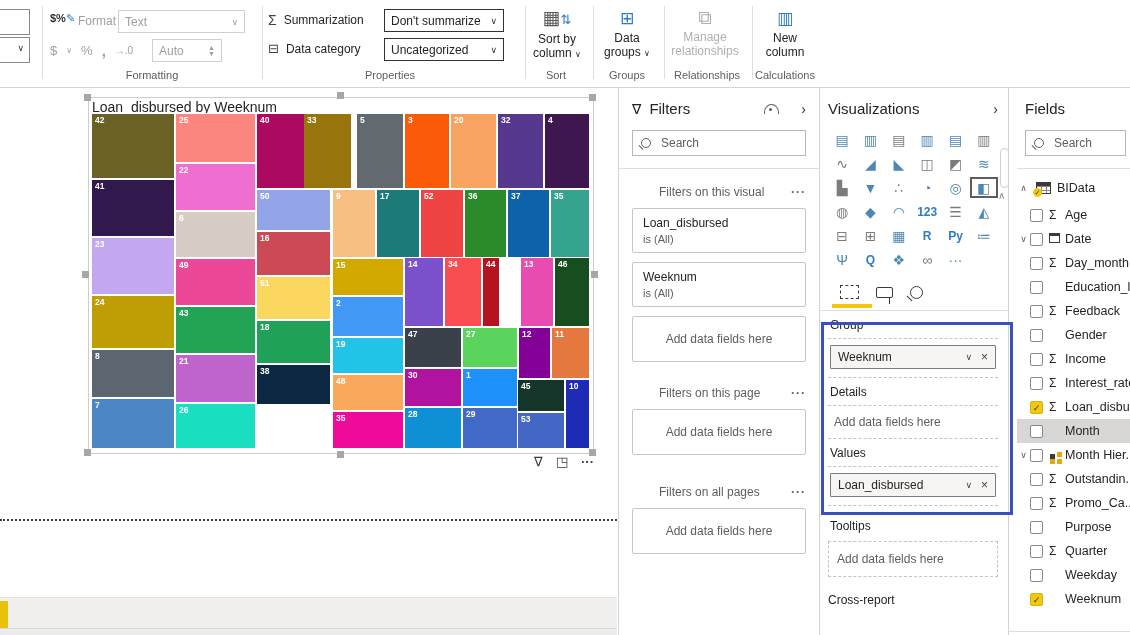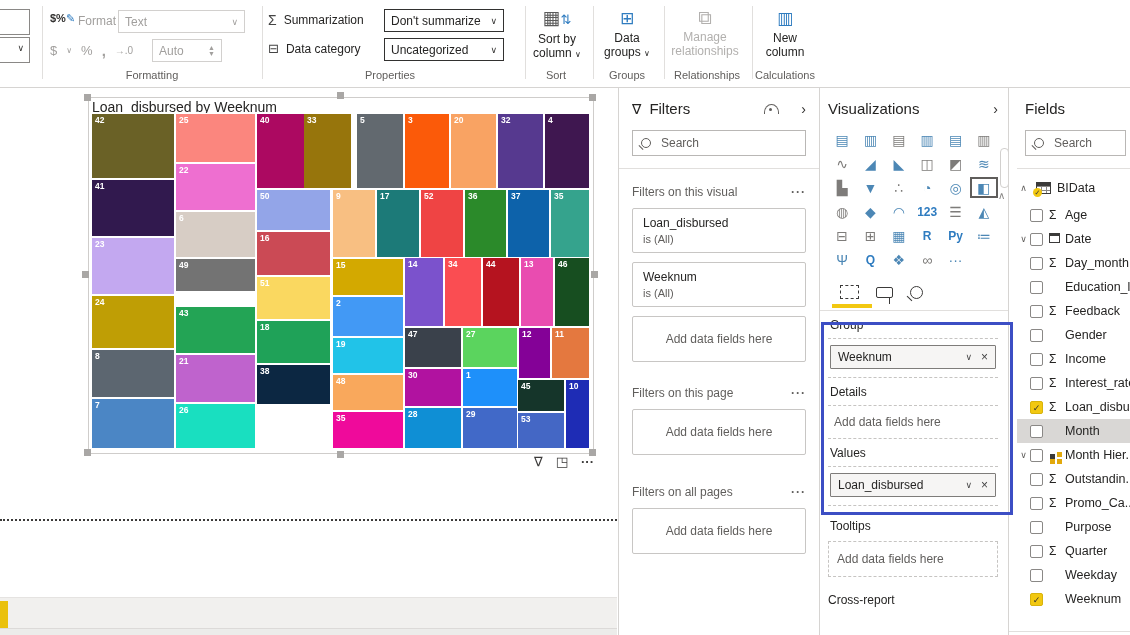--- a/index.html
+++ b/index.html
@@ -54,21 +54,21 @@
   .funnel-glyph{font-size:14px;color:#252423;margin-right:8px;}
   .eye-icon{width:13px;height:9px;border:1.4px solid #605e5c;border-radius:60% 60% 60% 60%/100% 100% 0 0;position:relative;border-bottom:none;}
   .eye-icon:after{content:'';position:absolute;left:4px;top:3px;width:3px;height:3px;border-radius:50%;background:#605e5c;}
   .chev-right{color:#323130;font-size:14px;}
   .searchbox{margin-top:13px;height:26px;border:1px solid #b9b7b5;display:flex;align-items:center;padding:0 8px;gap:8px;background:#fff;box-sizing:border-box;}
   .searchbox input{border:none;outline:none;width:100%;font-size:12px;font-family:inherit;color:#252423;background:transparent;}
   .searchbox input::placeholder{color:#605e5c;}
   .mag-icon{width:8px;height:8px;border:1.4px solid #605e5c;border-radius:50%;position:relative;flex:none;}
   .mag-icon:after{content:'';position:absolute;left:-4px;top:8px;width:6px;border-top:1.4px solid #605e5c;transform:rotate(45deg);}
   .hr{border-top:1px solid #e1dfdd;margin:12px -13px 0 -13px;}
-  .fsection-label{display:flex;justify-content:space-between;align-items:center;color:#605e5c;font-size:12px;margin-top:16px;}
+  .fsection-label{display:flex;justify-content:space-between;align-items:center;color:#605e5c;font-size:12px;margin-top:16px;margin-left:27px;}
   .dots{color:#605e5c;letter-spacing:1px;font-weight:bold;}
   .fcard{border:1px solid #c8c6c4;border-radius:2px;margin-top:9px;padding:7px 10px;background:#fff;}
   .fcard .fname{font-size:12px;color:#252423;}
   .fcard .fcond{font-size:11px;color:#605e5c;margin-top:3px;}
   .addbox{border:1px solid #c8c6c4;border-radius:2px;margin-top:9px;height:44px;display:flex;align-items:center;
        justify-content:center;color:#605e5c;font-size:12px;background:#fff;}
   #viz-pane{left:820px;width:188px;padding:12px 10px 0 8px;}
   #viz-grid{margin-top:12px;display:grid;grid-template-columns:repeat(6,1fr);row-gap:3px;}
   .vicon{height:21px;display:flex;align-items:center;justify-content:center;font-size:14px;color:#4c87b5;cursor:pointer;}
   .vicon.gray{color:#7e7c7a;}
@@ -234,21 +234,21 @@
           </div>
           <div class="cell" style="left: 84px; top: 1px; width: 79px; height: 48px; background: rgb(251, 134, 126);">
             <span class="cell-label">25</span>
           </div>
           <div class="cell" style="left: 84px; top: 51px; width: 79px; height: 46px; background: rgb(238, 111, 208);">
             <span class="cell-label">22</span>
           </div>
           <div class="cell" style="left: 84px; top: 99px; width: 79px; height: 45px; background: rgb(215, 205, 197);">
             <span class="cell-label">6</span>
           </div>
-          <div class="cell" style="left: 84px; top: 146px; width: 79px; height: 32px; background: #737373;">
+          <div class="cell" style="left: 84px; top: 146px; width: 79px; height: 46px; background: #ec4899;">
             <span class="cell-label">49</span>
           </div>
           <div class="cell" style="left: 84px; top: 194px; width: 79px; height: 46px; background: rgb(35, 164, 85);">
             <span class="cell-label">43</span>
           </div>
           <div class="cell" style="left: 84px; top: 242px; width: 79px; height: 47px; background: rgb(191, 99, 205);">
             <span class="cell-label">21</span>
           </div>
           <div class="cell" style="left: 84px; top: 291px; width: 79px; height: 44px; background: rgb(25, 223, 192);">
             <span class="cell-label">26</span>
@@ -321,21 +321,21 @@
           </div>
           <div class="cell" style="left: 241px; top: 299px; width: 70px; height: 36px; background: rgb(239, 10, 155);">
             <span class="cell-label">35</span>
           </div>
           <div class="cell" style="left: 313px; top: 145px; width: 38px; height: 68px; background: rgb(123, 82, 204);">
             <span class="cell-label">14</span>
           </div>
           <div class="cell" style="left: 353px; top: 145px; width: 36px; height: 68px; background: rgb(250, 77, 82);">
             <span class="cell-label">34</span>
           </div>
-          <div class="cell" style="left: 391px; top: 145px; width: 36px; height: 68px; background: rgb(181, 19, 31);">
+          <div class="cell" style="left: 391px; top: 145px; width: 16px; height: 68px; background: rgb(181, 19, 31);">
             <span class="cell-label">44</span>
           </div>
           <div class="cell" style="left: 429px; top: 145px; width: 32px; height: 68px; background: rgb(233, 76, 176);">
             <span class="cell-label">13</span>
           </div>
           <div class="cell" style="left: 463px; top: 145px; width: 34px; height: 68px; background: rgb(23, 78, 32);">
             <span class="cell-label">46</span>
           </div>
           <div class="cell" style="left: 313px; top: 215px; width: 56px; height: 39px; background: rgb(58, 65, 75);">
             <span class="cell-label">47</span>

